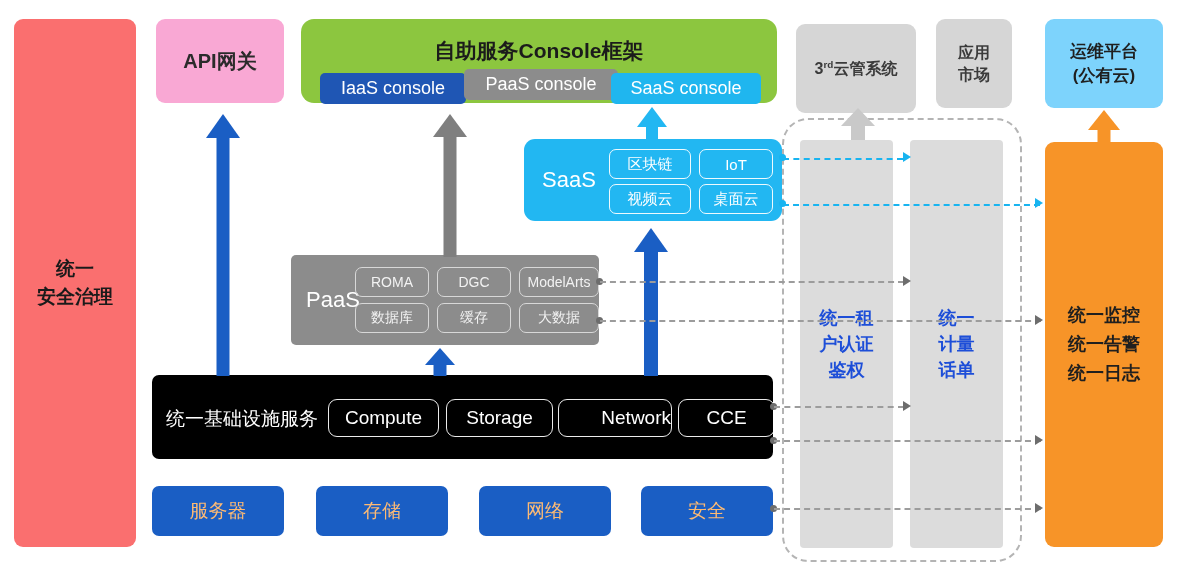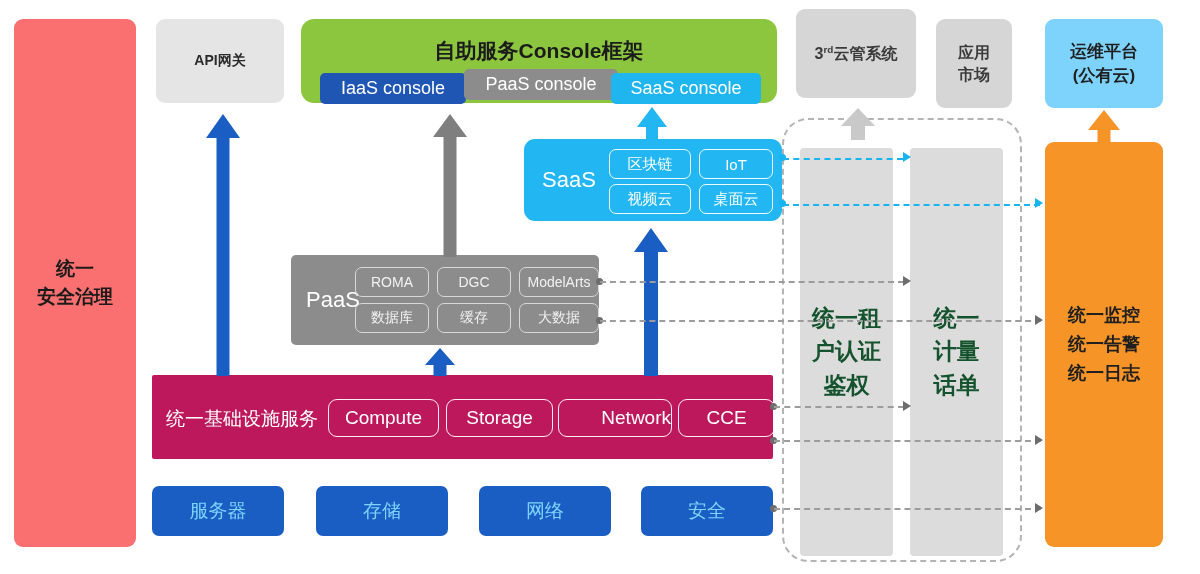--- a/index.html
+++ b/index.html
@@ -14,21 +14,21 @@
     background:#ffffff;
     overflow:hidden;
   }
   .box{position:absolute;box-sizing:border-box;display:flex;align-items:center;justify-content:center;text-align:center;}
   .rounded{border-radius:9px;}
 
   
   .security{
     background:#fa6f6f;color:#1a1a1a;font-size:19px;line-height:1.45;font-weight:600;
   }
-  .apigw{background:#e5e5e5;color:#2b2b2b;font-size:14px;font-weight:600;}
+  .apigw{background:#f9a8d4;color:#2b2b2b;font-size:20px;font-weight:600;}
   .console-frame{background:#8cc63f;border-radius:13px;}
   .console-title{
     position:absolute;left:0;right:0;top:18px;text-align:center;
     color:#1b1b1b;font-size:21px;font-weight:600;
   }
   .console-chip{
     position:absolute;height:31px;border-radius:5px;display:flex;align-items:center;
     justify-content:center;color:#ffffff;font-size:18px;padding:0 12px;white-space:nowrap;
   }
   .chip-iaas{background:#1f56b4;}
@@ -44,30 +44,30 @@
   .paas-layer{background:#8c8c8c;border-radius:5px;}
   .layer-label{position:absolute;color:#ffffff;font-size:22px;font-weight:500;}
   .sub-chip{
     position:absolute;border:1.6px solid rgba(255,255,255,.92);border-radius:7px;
     display:flex;align-items:center;justify-content:center;color:#ffffff;
     font-size:15px;white-space:nowrap;background:transparent;
   }
   .sub-chip.grey-sub{border-color:#d8d8d8;color:#f2f2f2;font-size:14px;}
 
   
-  .iaas-bar{background:#be185d;border-radius:2px;}
+  .iaas-bar{background:#000000;border-radius:7px;}
   .iaas-label{position:absolute;color:#ffffff;font-size:19px;font-weight:500;}
   .iaas-chip{
     position:absolute;border:1.6px solid rgba(255,255,255,.92);border-radius:9px;
     display:flex;align-items:center;justify-content:center;color:#ffffff;font-size:19px;
   }
-  .hw-card{background:#1a5ec4;color:#7dd3fc;font-size:19px;font-weight:500;border-radius:7px;}
-
-  
-  .svc-col{background:#dcdcdc;color:#14532d;font-size:23px;line-height:1.45;font-weight:600;margin-top:8px;}
+  .hw-card{background:#1a5ec4;color:#fdba74;font-size:19px;font-weight:500;border-radius:7px;}
+
+  
+  .svc-col{background:#dcdcdc;color:#1d4ed8;font-size:18px;line-height:1.45;font-weight:600;}
   .dash-group{
     position:absolute;border:2.2px dashed #b4b4b4;border-radius:26px;box-sizing:border-box;
   }
 
   
   .arrow{position:absolute;}
   .arrow .shaft{position:absolute;left:50%;transform:translateX(-50%);}
   .arrow .head{position:absolute;left:50%;transform:translateX(-50%);width:0;height:0;top:0;}
 
   
@@ -99,21 +99,21 @@
       <span>IaaS console</span>
     </div>
     <div class="console-chip chip-paas" style="left:163px;top:50px;width:130px;">
       <span>PaaS console</span>
     </div>
     <div class="console-chip chip-saas" style="left:310px;top:54px;width:126px;">
       <span>SaaS console</span>
     </div>
   </div>
 
-  <div class="box rounded grey-card" style="left:796px;top:9px;width:120px;height:89px;">
+  <div class="box rounded grey-card" style="left:796px;top:24px;width:120px;height:89px;">
     <span><span>3</span><sup>rd</sup><span>云管系统</span></span>
   </div>
 
   <div class="box rounded grey-card" style="left:936px;top:19px;width:76px;height:89px;flex-direction:column;">
     <span>应用</span>
     <span>市场</span>
   </div>
 
   <div class="box rounded ops-platform" style="left:1045px;top:19px;width:118px;height:89px;flex-direction:column;">
     <span>运维平台</span>

